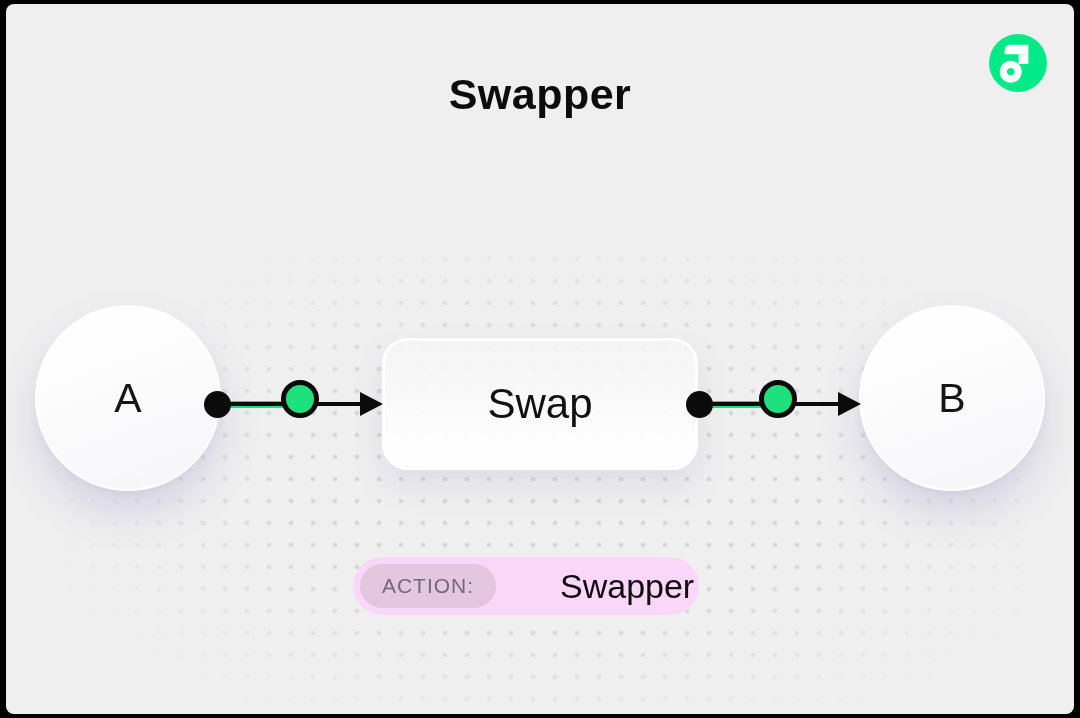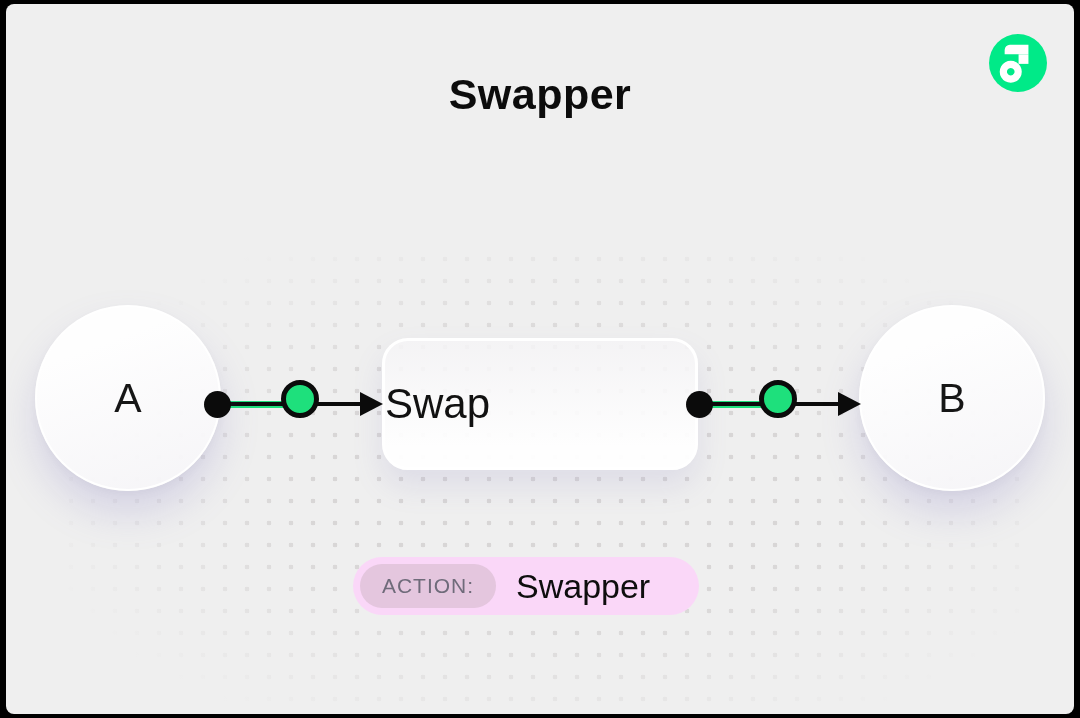--- a/index.html
+++ b/index.html
@@ -65,21 +65,21 @@
 
   
   .swap-box {
     position: absolute;
     left: 376px; top: 334px;
     width: 316px; height: 132px;
     border-radius: 26px;
     border: 3px solid #ffffff;
     background: linear-gradient(180deg, rgba(245,244,246,0.85) 0%, rgba(255,255,255,0.95) 85%);
     box-shadow: 0 16px 30px rgba(130,120,190,0.15);
-    display: flex; align-items: center; justify-content: flex-start;
+    display: flex; align-items: center; justify-content: center;
     font-size: 42px; color: #111;
   }
 
   
   .edge-green, .edge-black {
     position: absolute; border-radius: 3px;
   }
   .edge-green { height: 7px; top: 397px; background: #1ddf7b; }
   .edge-black { height: 4px; top: 398px; background: #0b0b0b; }
 
@@ -125,20 +125,21 @@
 
   
   .action-badge {
     position: absolute;
     left: 347px; top: 553px;
     height: 58px; width: 346px;
     background: #fad7f8;
     border-radius: 29px;
     display: flex; align-items: center;
     padding-left: 7px;
+    gap: 44px;
   }
   .action-label-pill {
     height: 44px; min-width: 136px;
     background: #e4c6de;
     border-radius: 22px;
     display: flex; align-items: center; justify-content: center;
     padding: 0 18px;
     font-size: 21px; font-weight: 500;
     letter-spacing: 1px;
     color: #6f6b7a;

